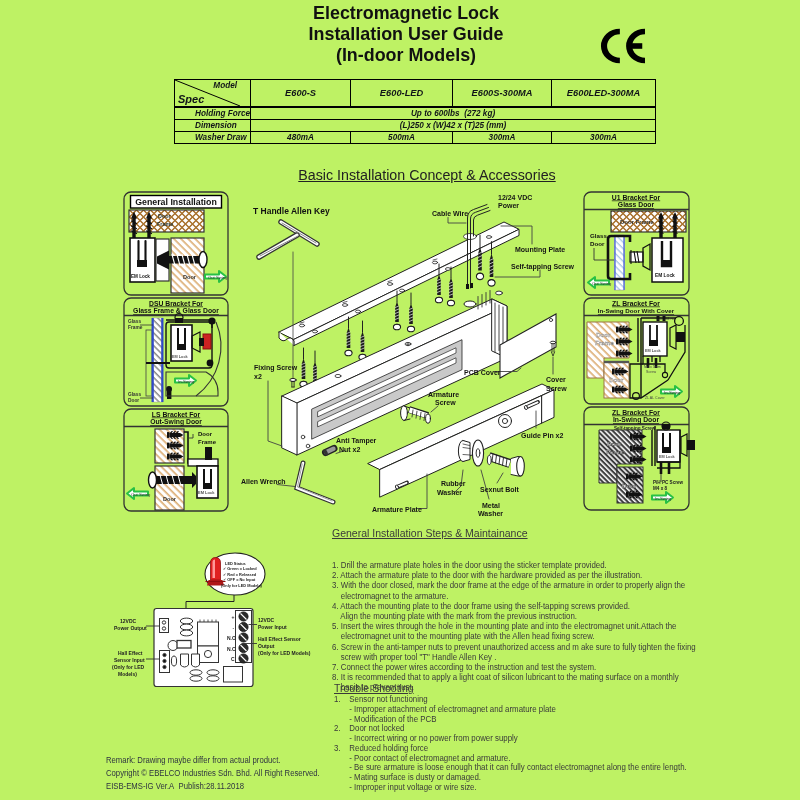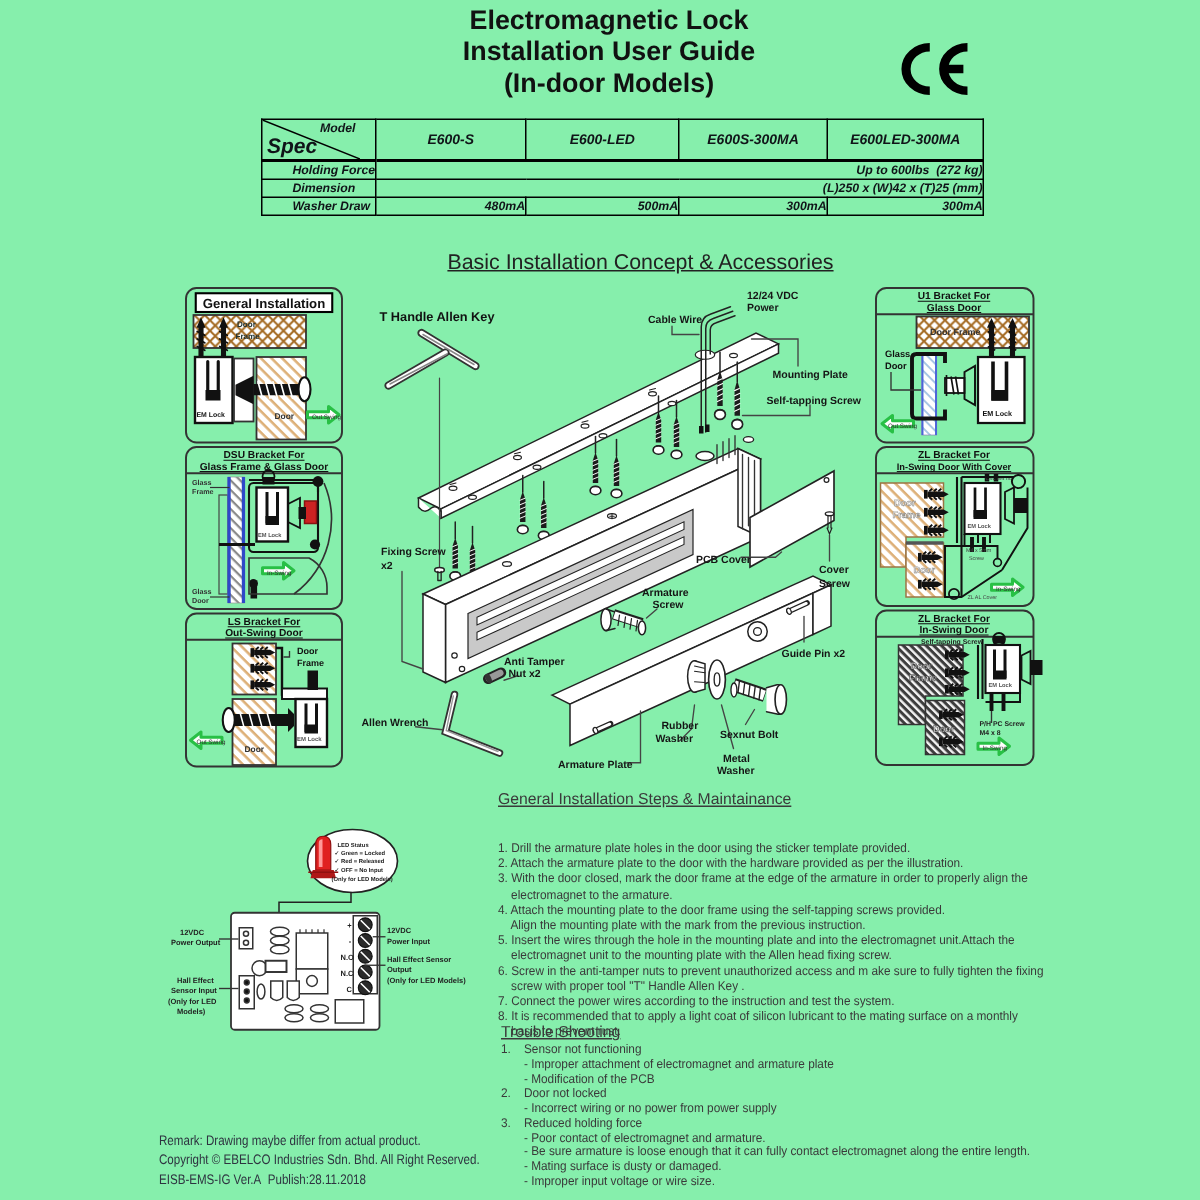--- a/index.html
+++ b/index.html
@@ -1,29 +1,29 @@
 <!DOCTYPE html>
 <html><head>
 <meta charset="utf-8">
 <style>
 html,body{margin:0;padding:0;background:#fff;}
-#page{position:relative;width:800px;height:800px;background:#86efac;overflow:hidden;
+#page{position:relative;width:800px;height:800px;background:#bef264;overflow:hidden;
   font-family:"Liberation Sans",sans-serif;}
 .abs{position:absolute;}
 #title{left:0;top:3px;width:812px;text-align:center;font-weight:bold;font-size:17.9px;line-height:20.8px;color:#111;}
 #spec{left:174px;top:79px;border-collapse:collapse;table-layout:fixed;color:#101418;}
 #spec td{border:1px solid #000;padding:0;font-weight:bold;text-align:center;vertical-align:middle;font-style:italic;}
 #spec .hd td{height:25px;font-size:9.3px;}
-#spec .r td{height:11px;font-size:8.2px;white-space:nowrap;text-align:right;}
+#spec .r td{height:11px;font-size:8.2px;white-space:nowrap;}
 #spec td.lbl{text-align:left;padding-left:20px;}
 #spec .r2 td{border-top:2px solid #000;}
 .diagcell{position:relative;width:65px;height:26px;}
 .diagcell svg{position:absolute;left:0;top:0;}
 .diagcell .m{position:absolute;right:3px;top:1px;font-size:8.2px;font-weight:bold;}
-.diagcell .s{position:absolute;left:3px;bottom:1px;font-size:14px;font-weight:bold;}
+.diagcell .s{position:absolute;left:3px;bottom:1px;font-size:11px;font-weight:bold;}
 #bic{left:11px;top:167px;width:800px;text-align:center;font-size:14.25px;color:#222;}
 #bic span{text-decoration:underline;margin-left:32px;}
 #steps{left:332px;top:527px;width:400px;color:#3a3a3a;}
 #steps .h{font-size:10.5px;text-decoration:underline;color:#3a3a3a;margin-bottom:21px;}
 #steps .b{font-size:8.4px;line-height:10.2px;white-space:pre;transform:scaleX(0.94);transform-origin:0 0;}
 #trouble{left:334px;top:682px;width:400px;color:#3a3a3a;}
 #trouble .h{font-size:10.5px;text-decoration:underline;color:#3a3a3a;margin-bottom:1px;}
 #trouble .b{font-size:8.4px;line-height:9.78px;white-space:pre;transform:scaleX(0.94);transform-origin:0 0;}
 #remark{left:106px;top:754px;width:330px;font-size:9.2px;line-height:12.9px;color:#2e3440;transform:scaleX(0.84);transform-origin:0 0;}
 </style>

